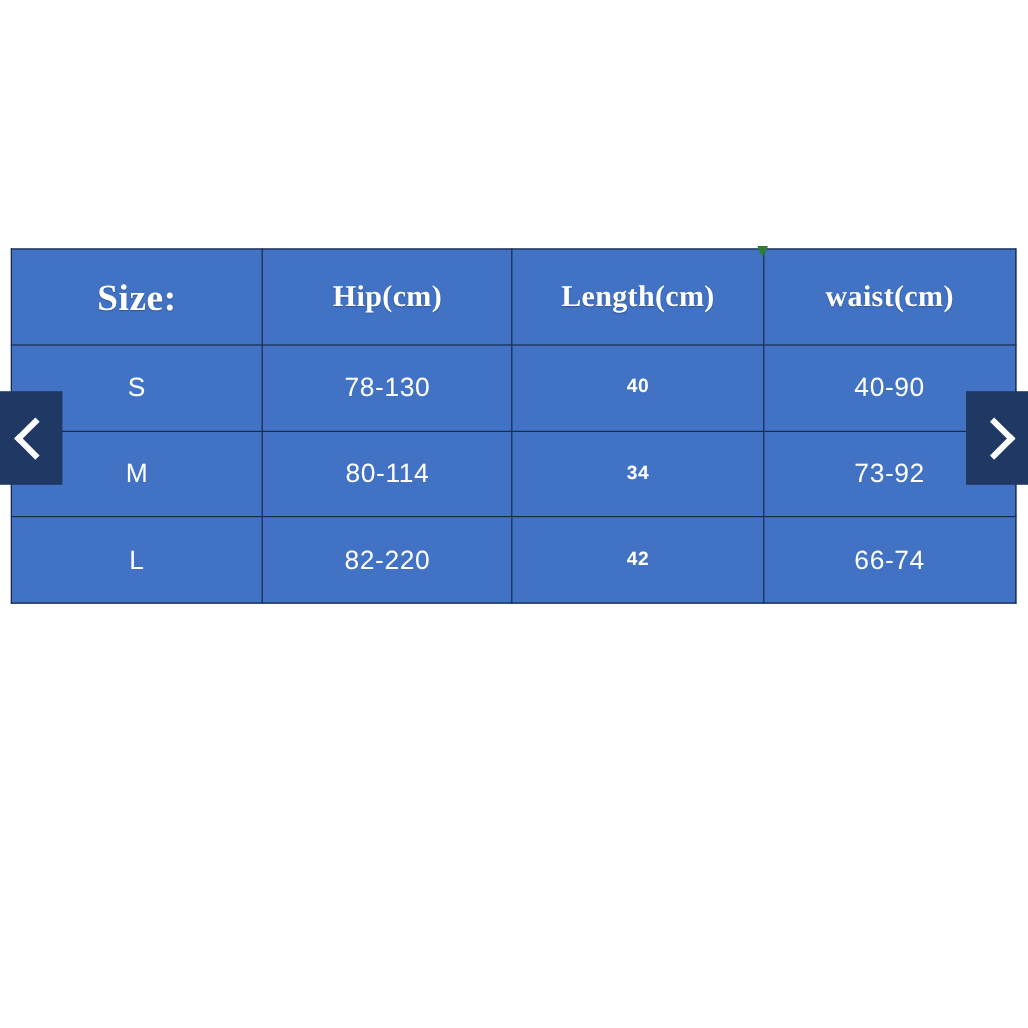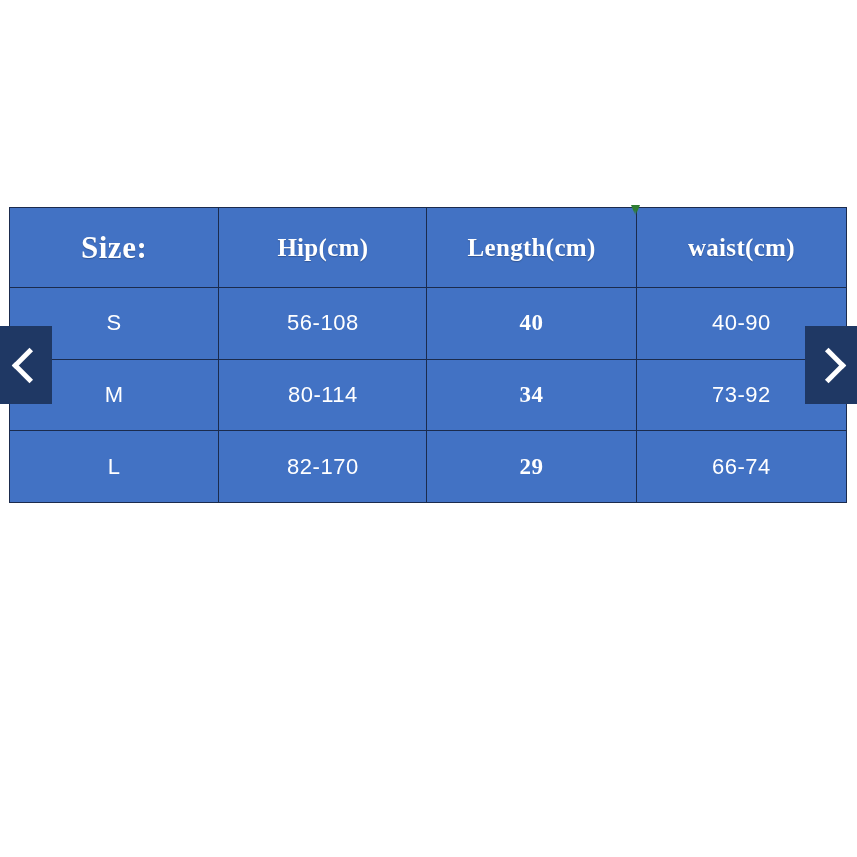--- a/index.html
+++ b/index.html
@@ -75,23 +75,23 @@
   
   #size-chart tbody tr { height: 54px; }
 
   .cell-plain {
     font-family: "Liberation Sans", sans-serif;
     font-weight: 400;
     font-size: 22px;
     letter-spacing: 0.5px;
   }
   .cell-bold {
-    font-family: Liberation Serif, serif;
+    font-family: Liberation Sans, sans-serif;
     font-weight: bold;
-    font-size: 23px;
+    font-size: 16px;
     letter-spacing: 0.5px;
   }
 
   
   .carousel-arrow {
     position: absolute;
     width: 52px;
     height: 78px;
     background: #1f3864;
     display: flex;
@@ -141,34 +141,34 @@
       <tr>
         <th class="hdr-size">Size:</th>
         <th class="hdr">Hip(cm)</th>
         <th class="hdr">Length(cm)</th>
         <th class="hdr">waist(cm)</th>
       </tr>
     </thead>
     <tbody>
       <tr>
         <td class="cell-plain">S</td>
-        <td class="cell-plain">56-108</td>
+        <td class="cell-plain">78-130</td>
         <td class="cell-bold">40</td>
         <td class="cell-plain">40-90</td>
       </tr>
       <tr>
         <td class="cell-plain">M</td>
         <td class="cell-plain">80-114</td>
         <td class="cell-bold">34</td>
         <td class="cell-plain">73-92</td>
       </tr>
       <tr>
         <td class="cell-plain">L</td>
-        <td class="cell-plain">82-170</td>
-        <td class="cell-bold">29</td>
+        <td class="cell-plain">82-220</td>
+        <td class="cell-bold">42</td>
         <td class="cell-plain">66-74</td>
       </tr>
     </tbody>
   </table>
 
   <div id="green-artifact"></div>
 
   <div id="arrow-prev" class="carousel-arrow">
     <span class="chevron"></span>
   </div>

